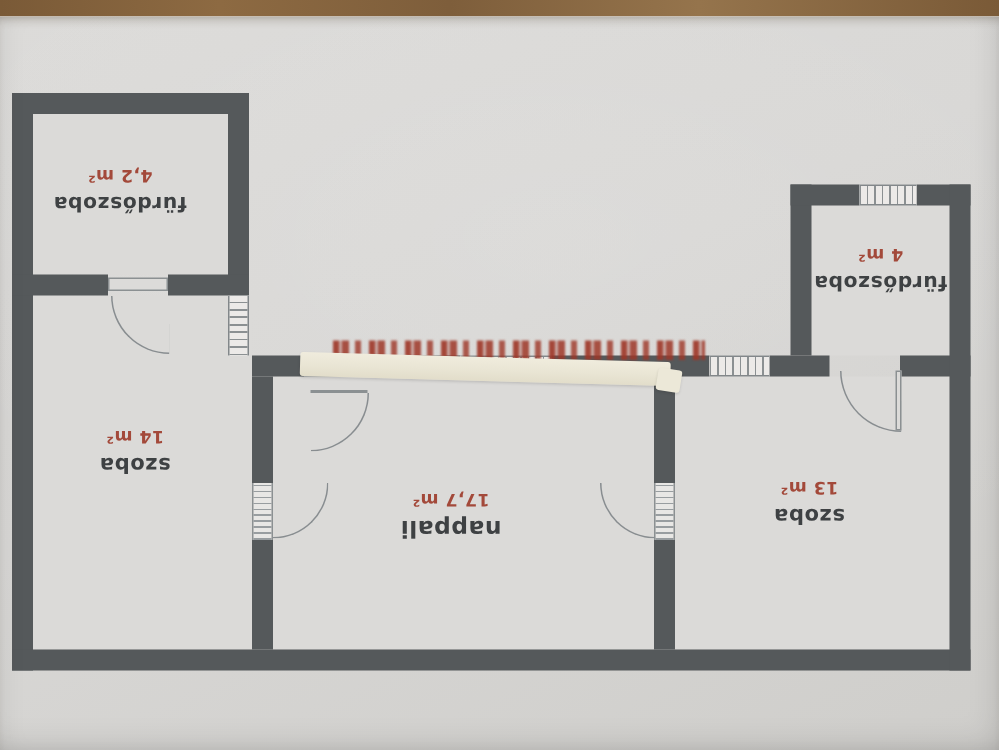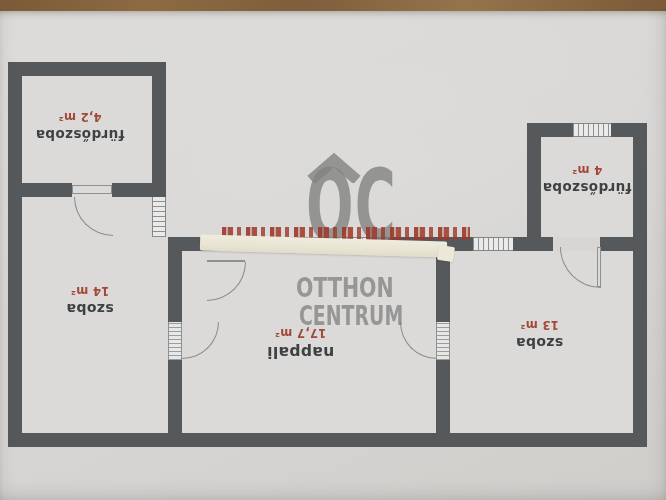--- a/index.html
+++ b/index.html
@@ -113,28 +113,20 @@
 
       <div class="leaf" style="left:207px;top:260px;width:38px;height:2px;"></div>
       <div class="arc br" style="left:207px;top:262px;width:38px;height:38px;"></div>
 
       <div class="arc br" style="left:182px;top:322px;width:36px;height:36px;"></div>
       <div class="arc bl" style="left:400px;top:322px;width:36px;height:36px;"></div>
 
       <div class="leaf" style="left:597px;top:247px;width:4px;height:40px;"></div>
       <div class="arc bl" style="left:560px;top:247px;width:40px;height:40px;"></div>
 
-      <div class="watermark">
-        <svg class="wm-roof" width="56" height="32" viewBox="0 0 56 32">
-          <path d="M5 29 L28 9 L51 29" fill="none" stroke="rgba(130,131,129,0.80)" stroke-width="11"></path>
-        </svg>
-        <div class="wm-monogram">OC</div>
-        <div class="wm-line l1">OTTHON</div>
-        <div class="wm-line l2">CENTRUM</div>
-      </div>
 
       <div class="room-label small" style="left:20px;top:103px;width:120px;height:48px;">
         <div class="room-name">fürdőszoba</div>
         <div class="room-area">4,2 m²</div>
       </div>
       <div class="room-label" style="left:30px;top:280px;width:120px;height:42px;">
         <div class="room-name">szoba</div>
         <div class="room-area">14 m²</div>
       </div>
       <div class="room-label big" style="left:238px;top:320px;width:125px;height:48px;">

